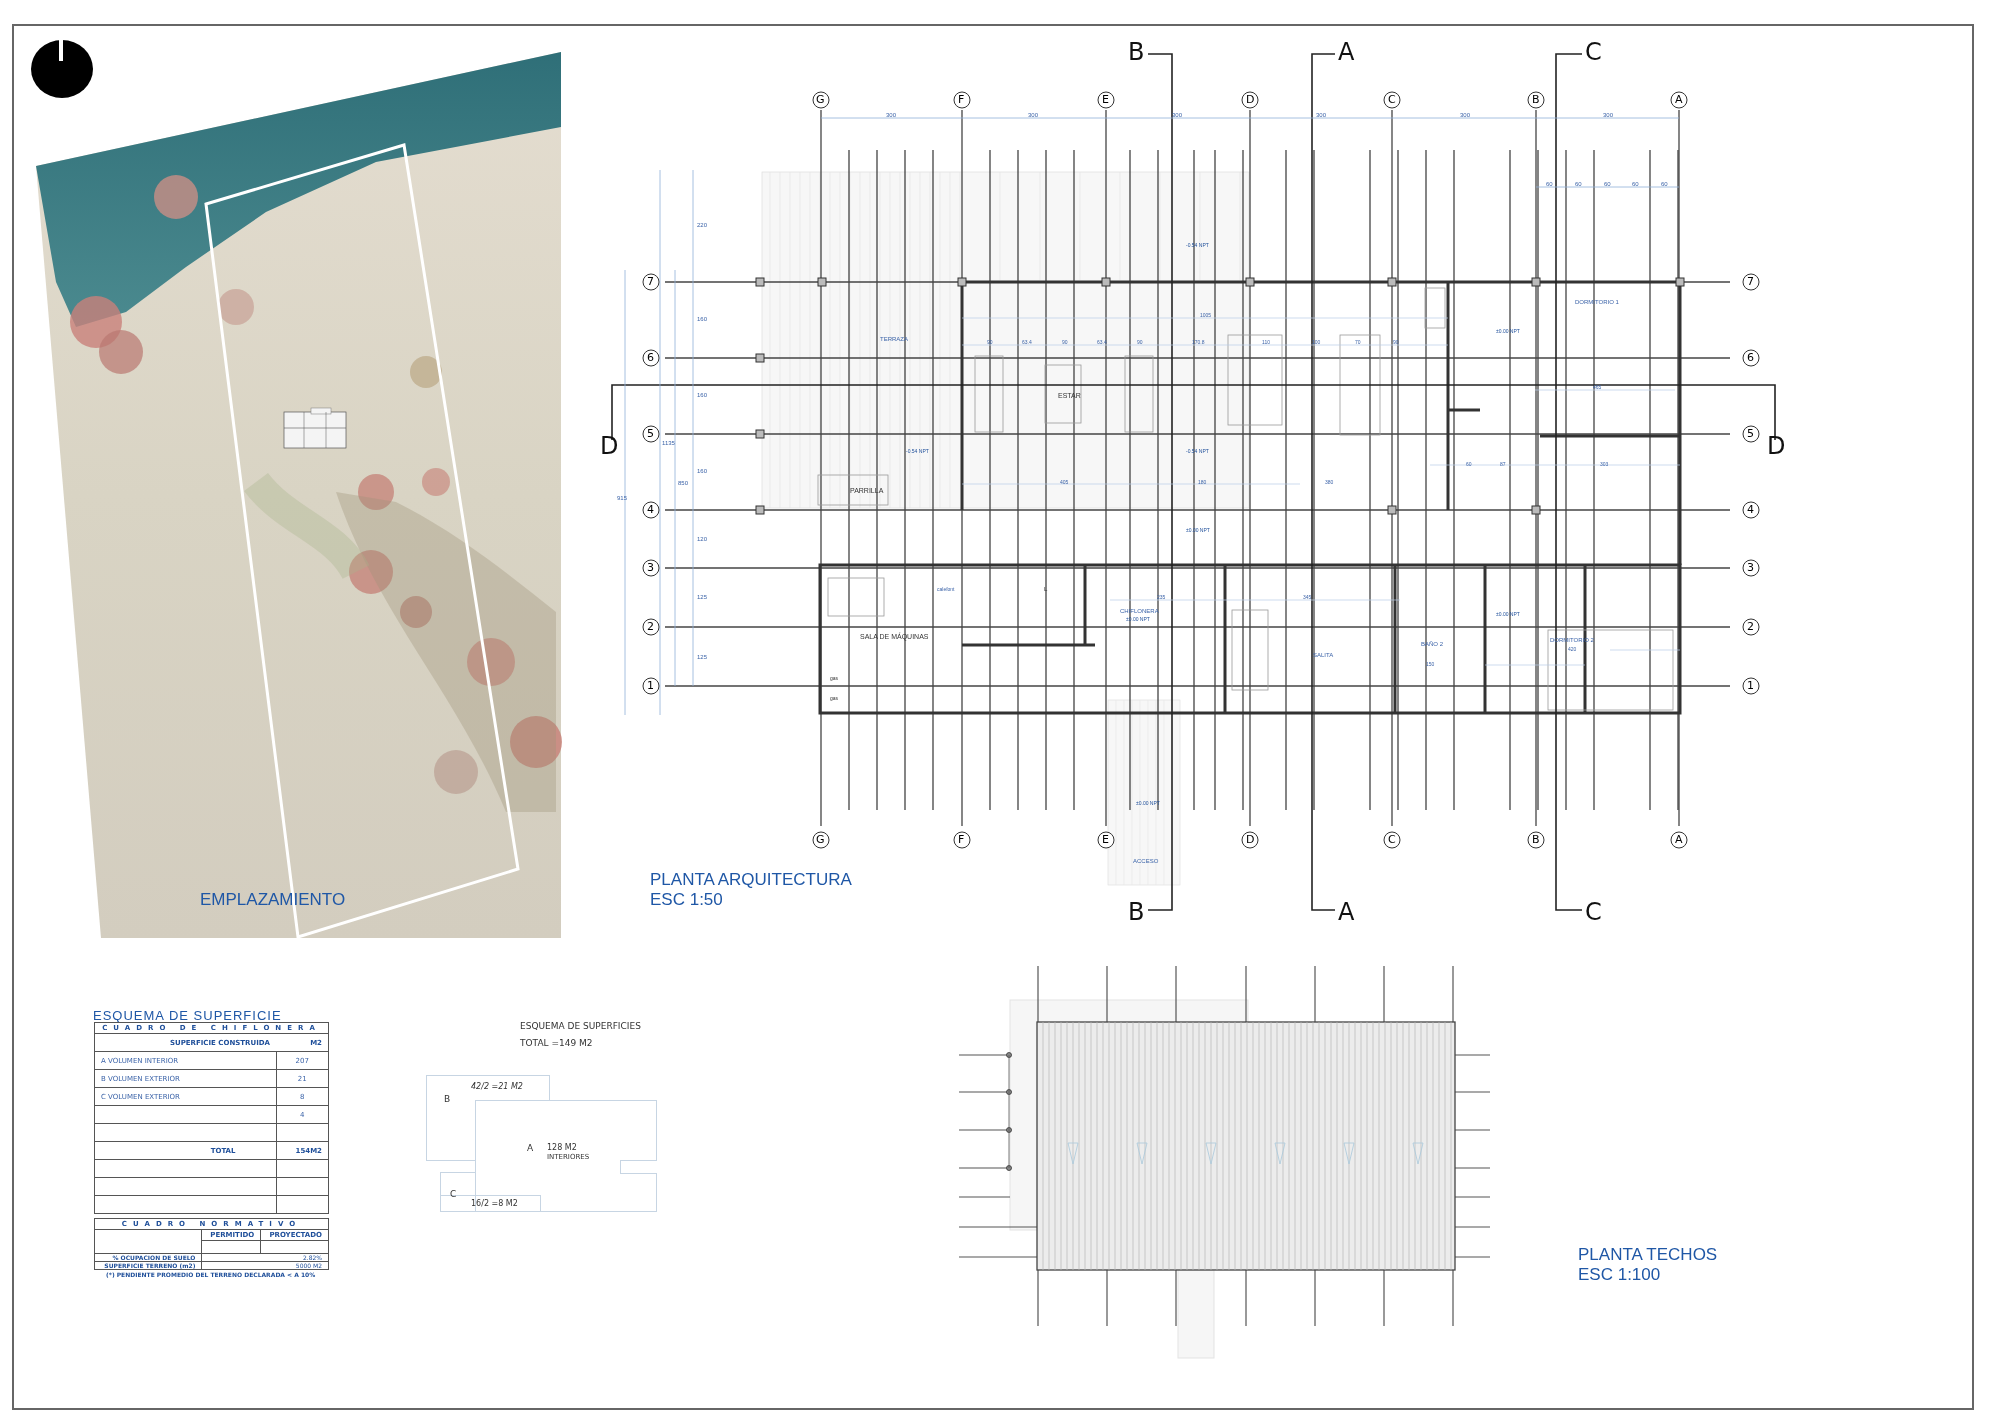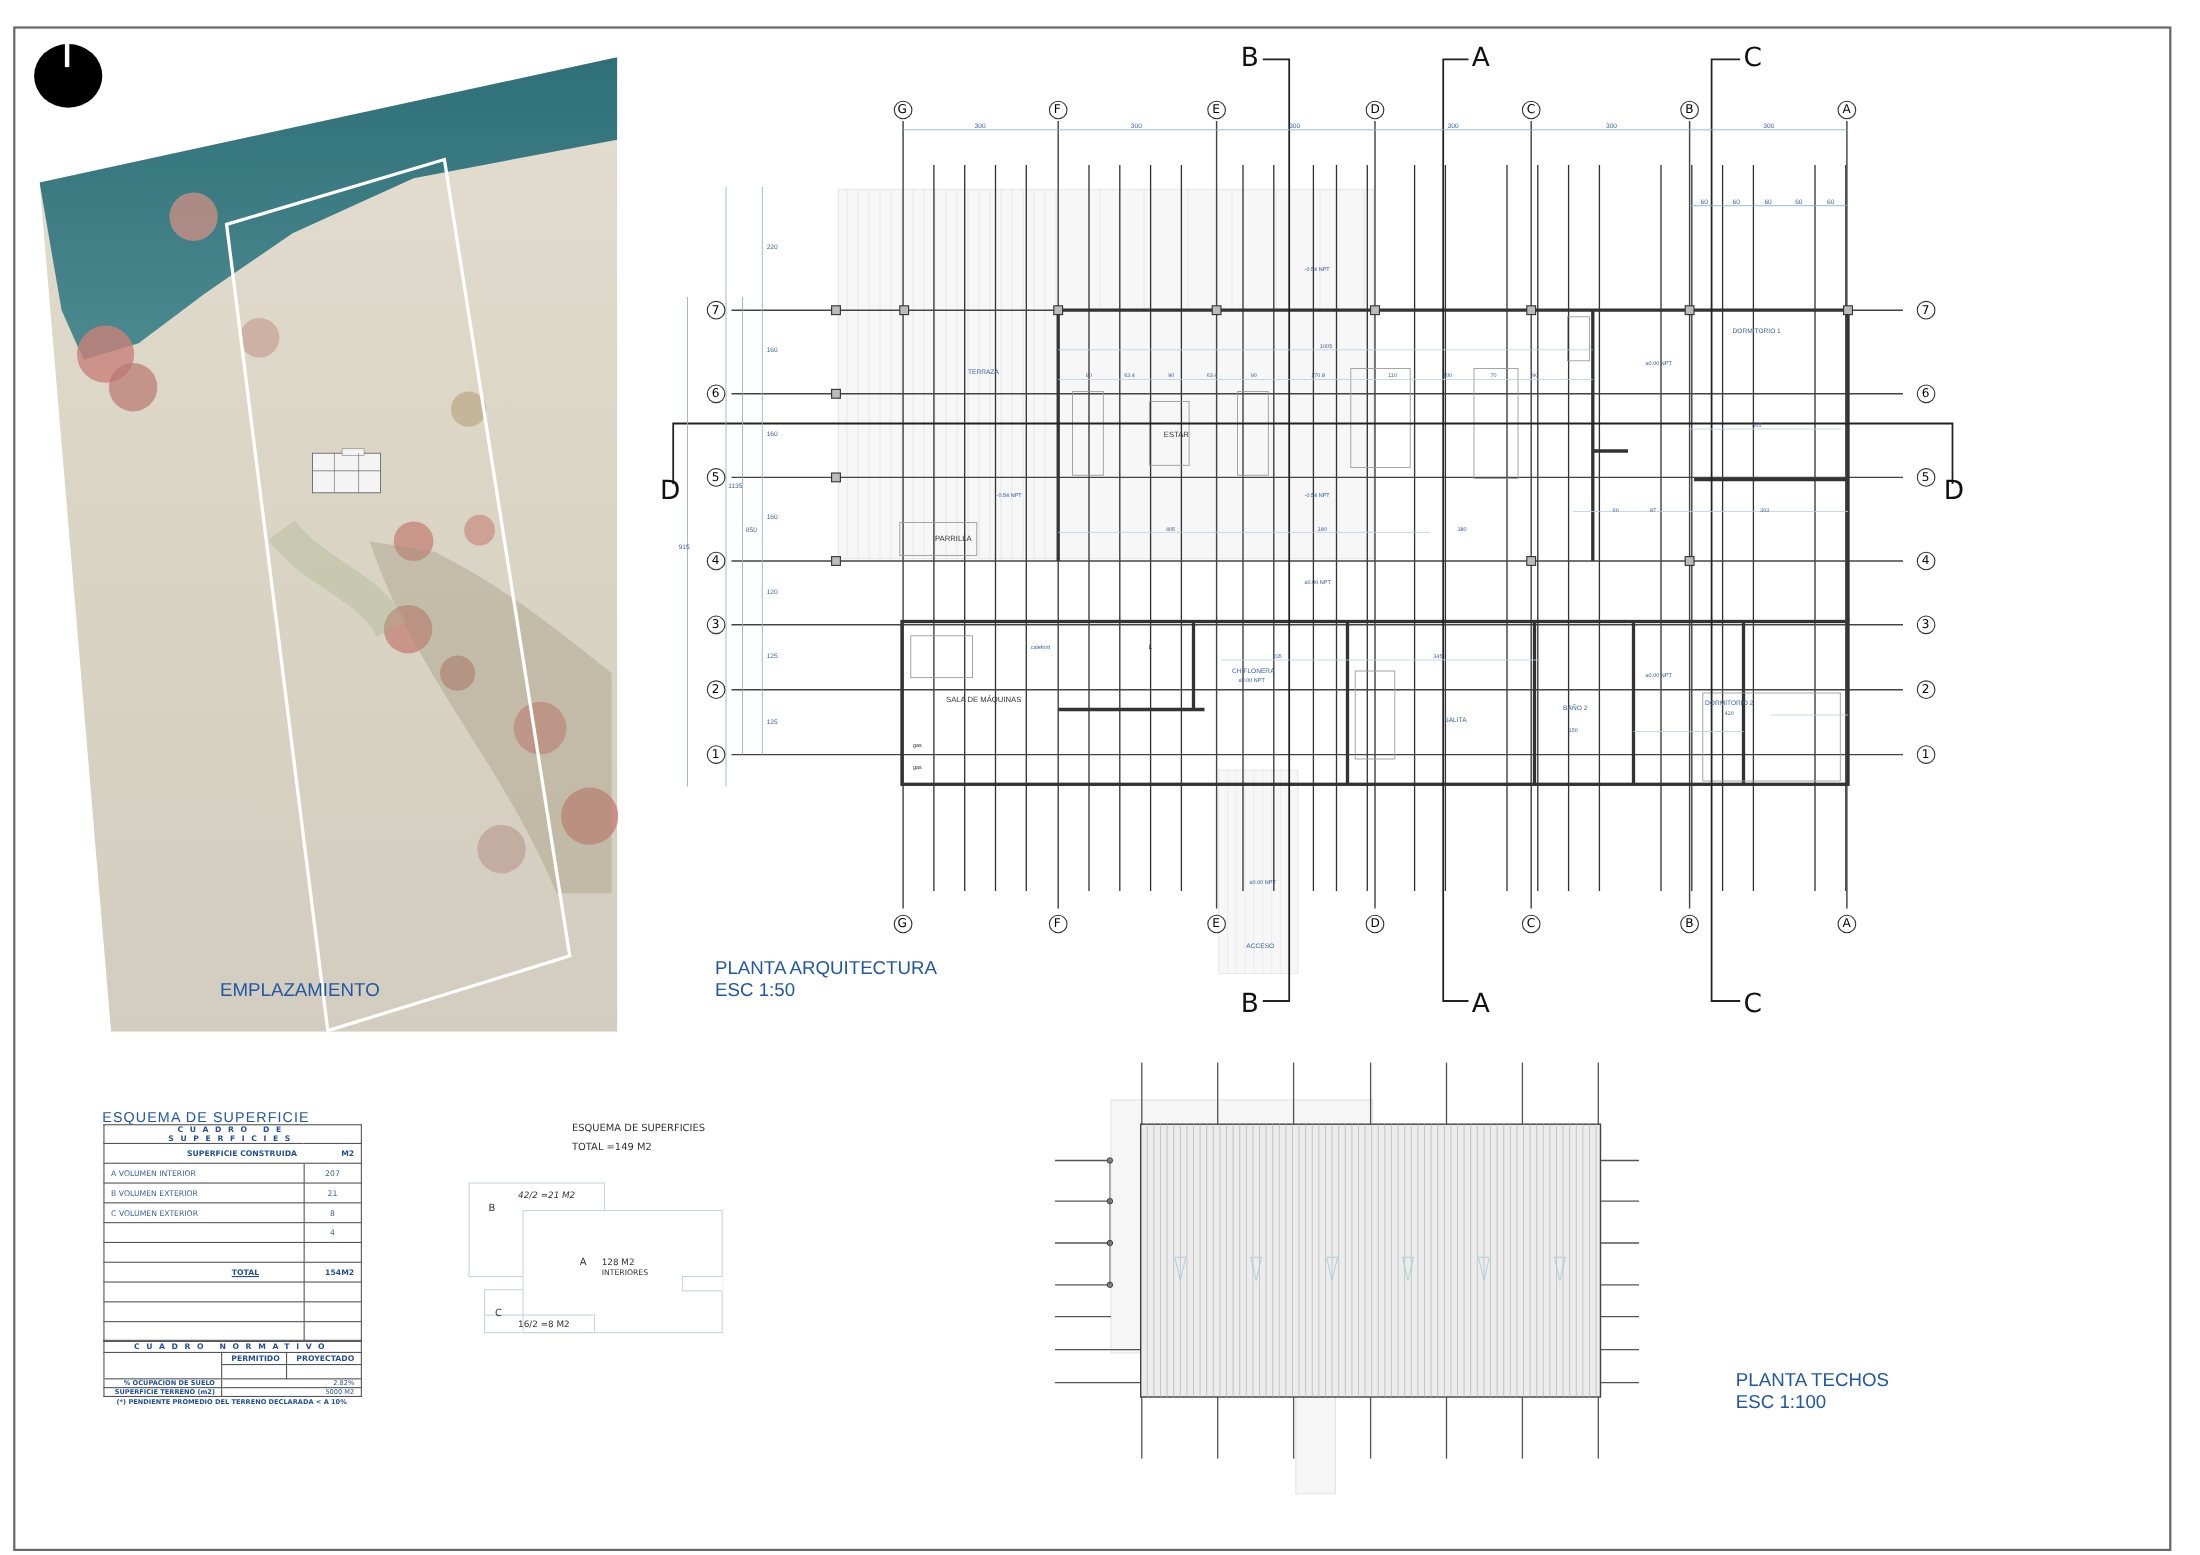--- a/index.html
+++ b/index.html
@@ -512,21 +512,21 @@
 </div>
 <div class="abs blue-title" style="left:1578px;top:1245px;">
   <div>PLANTA TECHOS</div>
   <div>ESC 1:100</div>
 </div>
 
 <div class="abs" style="left:93px;top:1008px;font-size:13px;color:#1f57a6;letter-spacing:1px;">ESQUEMA DE SUPERFICIE</div>
 <table class="tbl" style="left:94px;top:1022px;width:235px;">
   <tbody>
       <tr class="cap">
-        <td colspan="2">CUADRO DE SUPERFICIES</td>
+        <td colspan="2">CUADRO DE CHIFLONERA</td>
       </tr>
   <tr class="hdr">
     <td style="border-right:none;">SUPERFICIE CONSTRUIDA</td>
     <td class="num" style="border-left:none;width:40px;">M2</td>
   </tr>
   <tr>
         <td>A VOLUMEN INTERIOR</td>
         <td class="num">207</td>
       </tr>
   <tr>
@@ -539,21 +539,21 @@
       </tr>
   <tr>
         <td></td>
         <td class="num">4</td>
       </tr>
   <tr>
         <td></td>
         <td class="num"></td>
       </tr>
   <tr class="hdr">
-    <td style="text-align:right;padding-right:40px;text-decoration:underline;">TOTAL</td>
+    <td style="text-align:right;padding-right:40px;">TOTAL</td>
     <td class="num">154M2</td>
   </tr>
   <tr>
         <td></td>
         <td></td>
       </tr>
   <tr>
         <td></td>
         <td></td>
       </tr>

